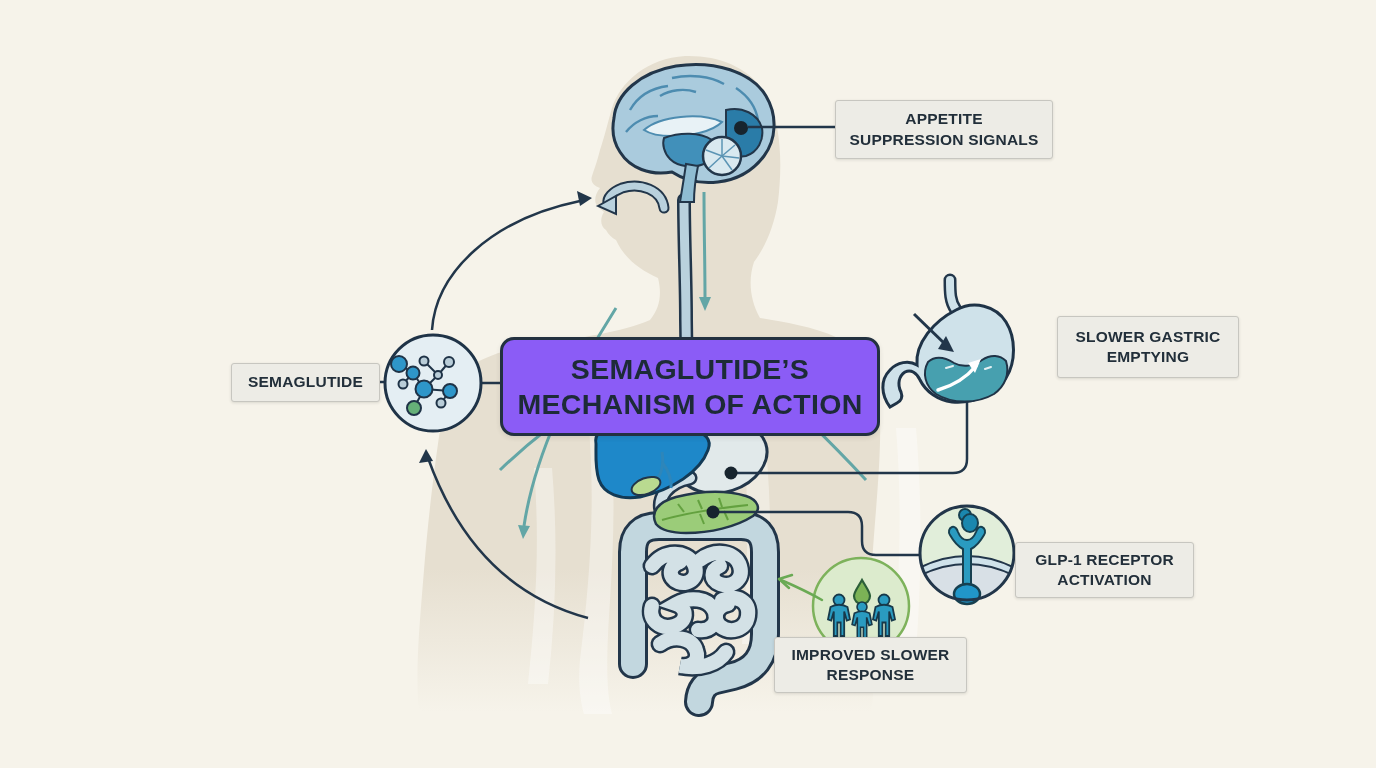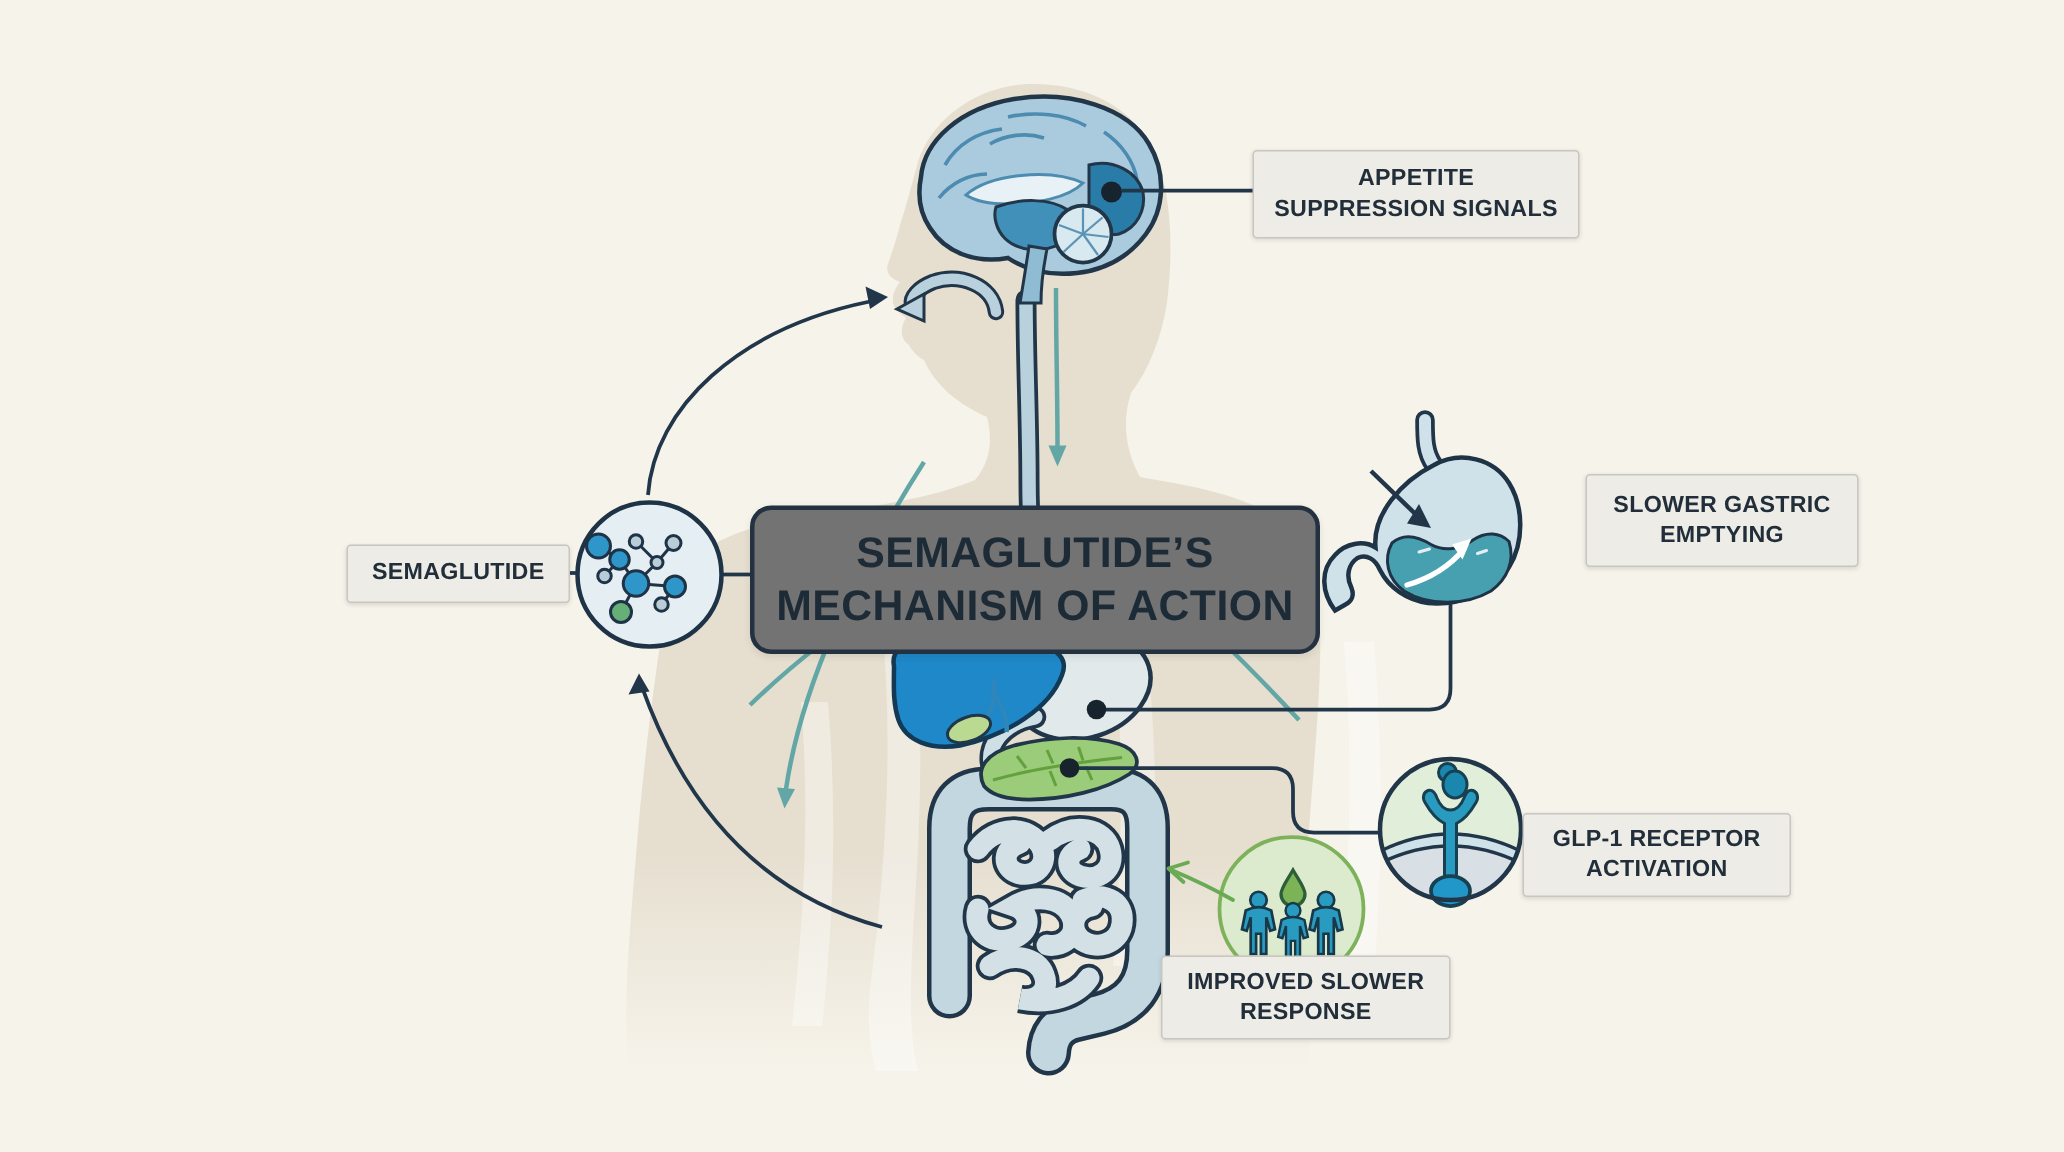--- a/index.html
+++ b/index.html
@@ -9,21 +9,21 @@
   .label-box{
     position:absolute;z-index:2;
     background:#edece6;border:1.5px solid #c7c6c0;border-radius:3px;
     display:flex;align-items:center;justify-content:center;text-align:center;
     font-weight:bold;font-size:15.5px;line-height:1.3;color:#222f3a;
     white-space:pre-line;letter-spacing:.2px;
     box-shadow:0 1px 3px rgba(50,50,40,.14);
   }
   .title-box{
     position:absolute;z-index:2;
-    background:#737373;border:3px solid #233140;border-radius:14px;
+    background:#8b5cf6;border:3px solid #233140;border-radius:14px;
     display:flex;align-items:center;justify-content:center;text-align:center;
     font-weight:bold;font-size:28.5px;line-height:1.22;color:#1d2b37;
     white-space:pre-line;letter-spacing:.3px;
     box-shadow:0 2px 5px rgba(50,50,40,.10);
   }
 </style>
 </head>
 <body>
 
 <div id="stage">

